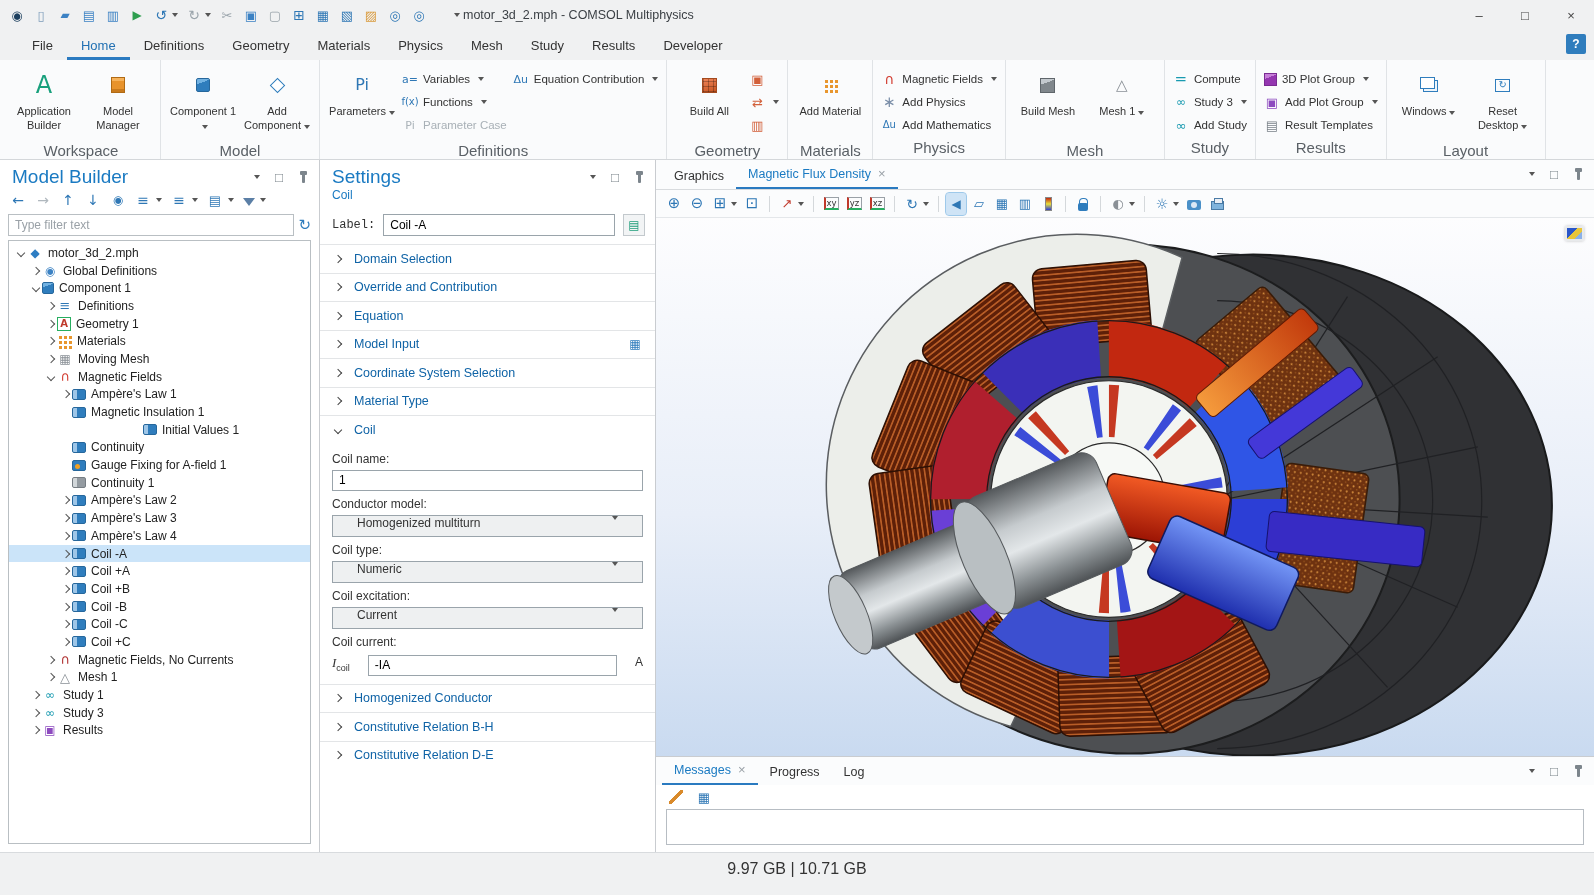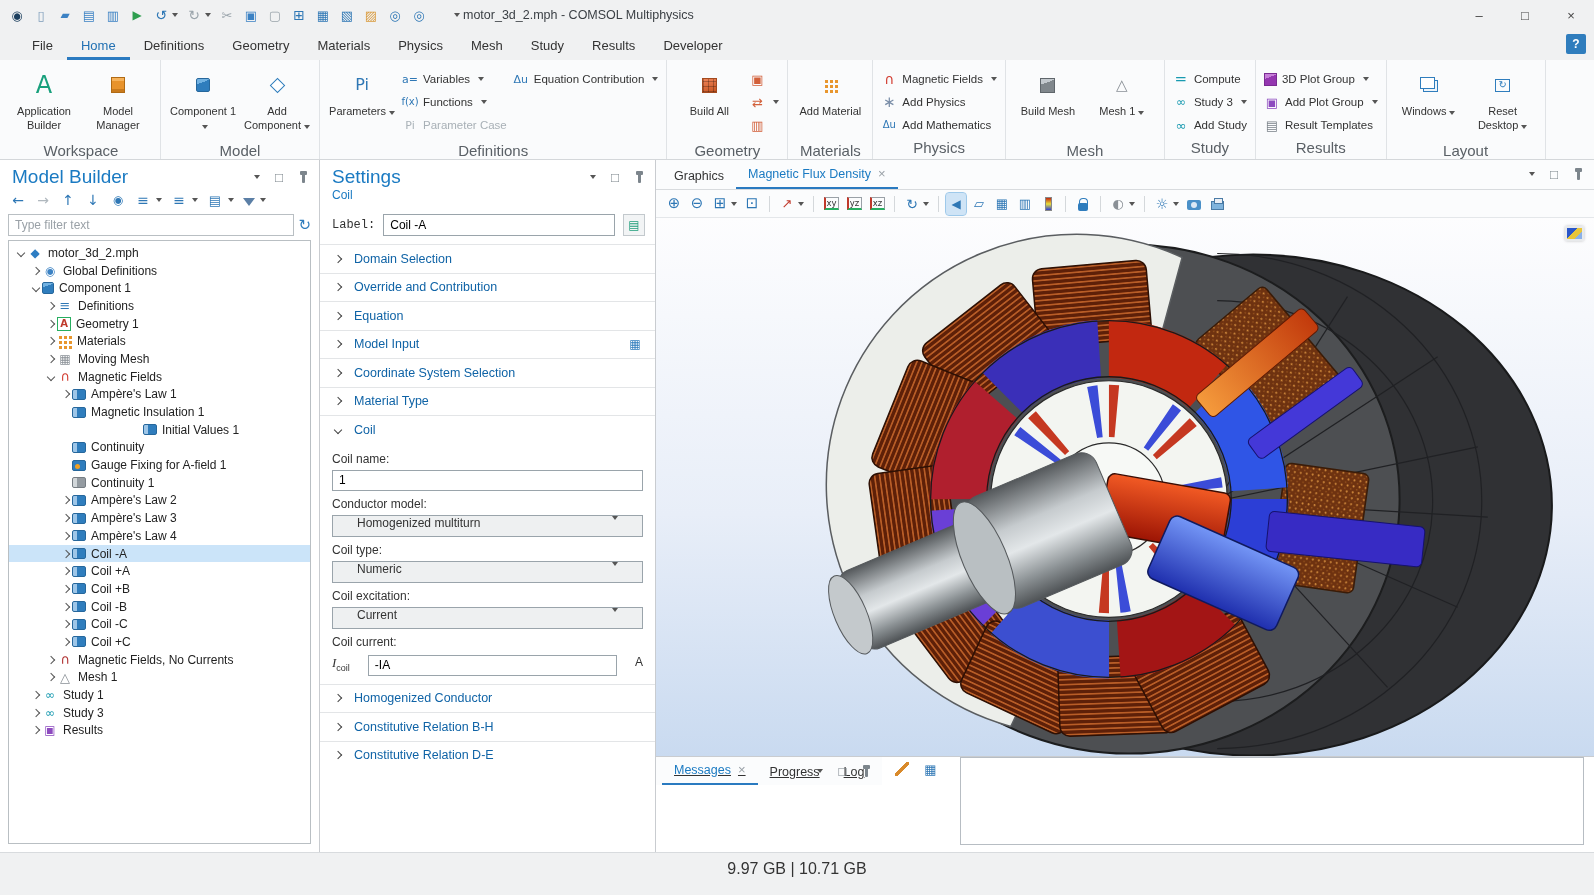--- a/index.html
+++ b/index.html
@@ -90,21 +90,21 @@
   .gtools { height:28px; display:flex; align-items:center; gap:3px; padding:0 8px; background:#fbfcfd; border-bottom:1px solid #e4e7ea;}
   .tbtn { border:none; background:none; height:22px; min-width:20px; display:flex; align-items:center; justify-content:center; border-radius:3px; padding:0 2px;}
   .tbtn.active { background:#cfe4f6; outline:1px solid #9ec9ea;}
   .tsep { width:1px; height:16px; background:#d4d8db; margin:0 4px;}
   .canvas { flex:1; position:relative; min-height:0; }
   .canvas svg { position:absolute; inset:0; width:100%; height:100%;}
   .thumb { position:absolute; top:8px; right:10px; width:19px; height:15px; border:2px solid #e8eaec; border-radius:2px;
            background:linear-gradient(135deg,#2a56c8 0 40%,#e8c53a 40% 70%,#8ab0e8 70%); box-shadow:0 0 3px rgba(0,0,0,.25);}
 
   
-  .msgs { height:96px; border-top:1px solid #c9ccd0; background:#fff; display:flex; flex-direction:row;text-decoration:underline;}
+  .msgs { height:96px; border-top:1px solid #c9ccd0; background:#fff; display:flex; flex-direction:column;}
   .mtabs { height:28px; display:flex; align-items:flex-end; padding:0 6px; position:relative; background:#fbfcfd;}
   .mtools { height:24px; display:flex; align-items:center; gap:8px; padding:0 10px; }
   .msgbox { flex:1; margin:0 10px 7px 10px; border:1px solid #b7bdc3; background:#fff;}
 
   
   .statusbar { height:43px; background:#f0f1f2; border-top:1px solid #d8dbde; text-align:center; padding-top:7px; font-size:16px; color:#333; flex:0 0 auto;}
 
   
   .ic { display:inline-flex; align-items:center; justify-content:center; width:16px; height:16px; font-size:12px; line-height:1; font-family:"DejaVu Sans",sans-serif; flex:0 0 auto;}
   .ic-cube { width:14px;height:14px; background:linear-gradient(160deg,#72b2e2 0 32%,#2f7dbd 32%); border:1px solid #26679c; border-radius:2px;}

